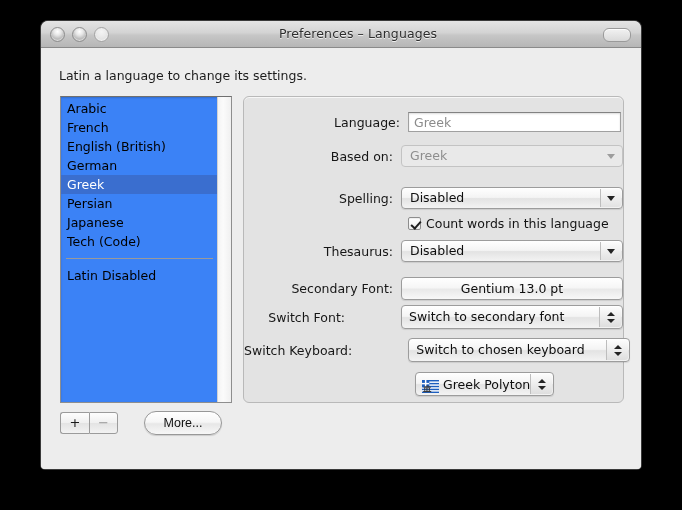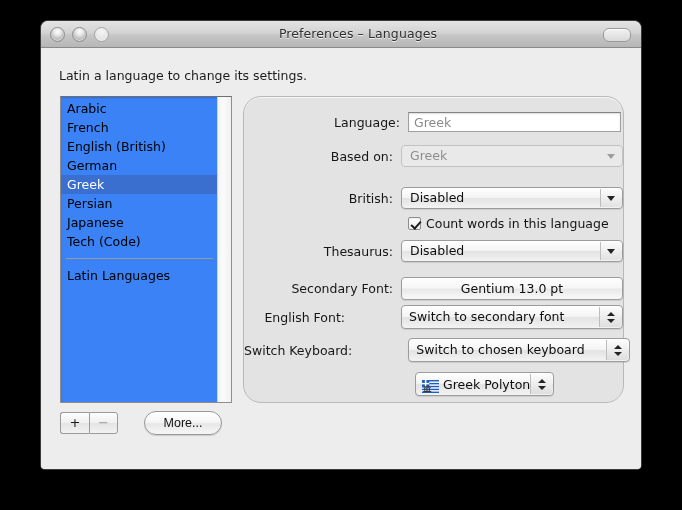--- a/index.html
+++ b/index.html
@@ -175,21 +175,21 @@
 
   
   .groupbox {
     position: absolute;
     left: 202px;
     top: 48px;
     width: 379px;
     height: 305px;
     background: #e3e3e3;
     border: 1px solid #b9b9b9;
-    border-radius: 18px;
+    border-radius: 6px;
     box-shadow: inset 0 1px 0 rgba(255,255,255,0.7);
   }
 
   .frow {
     position: absolute;
     left: 0;
     width: 100%;
     height: 22px;
     display: flex;
     align-items: center;
@@ -419,21 +419,21 @@
       <div class="list-items">
         <div class="list-row">Arabic</div>
         <div class="list-row">French</div>
         <div class="list-row">English (British)</div>
         <div class="list-row">German</div>
         <div class="list-row selected">Greek</div>
         <div class="list-row">Persian</div>
         <div class="list-row">Japanese</div>
         <div class="list-row">Tech (Code)</div>
         <div class="list-sep"></div>
-        <div class="list-row">Latin Languages</div>
+        <div class="list-row">Latin Disabled</div>
       </div>
       <div class="scroll-gutter"></div>
     </div>
 
     <div class="seg">
       <button class="left">+</button>
       <button class="right">−</button>
     </div>
 
     <button class="more-btn">More...</button>
@@ -453,21 +453,21 @@
           <div class="popup disabled">
             <span>Greek</span>
             <span class="arrowbox">
                 <i class="tri-down"></i>
               </span>
           </div>
         </div>
       </div>
 
       <div class="frow" style="top:90px;">
-        <div class="flabel">British:</div>
+        <div class="flabel">Spelling:</div>
         <div class="fctrl">
           <div class="popup">
             <span>Disabled</span>
             <span class="arrowbox">
                 <i class="tri-down"></i>
               </span>
           </div>
         </div>
       </div>
 
@@ -489,21 +489,21 @@
       </div>
 
       <div class="frow" style="top:180px;">
         <div class="flabel">Secondary Font:</div>
         <div class="fctrl">
           <button class="pushbtn">Gentium 13.0 pt</button>
         </div>
       </div>
 
       <div class="frow" style="top:209px;">
-        <div class="flabel">English Font:</div>
+        <div class="flabel">Switch Font:</div>
         <div class="fctrl">
           <div class="stepper-ctrl">
             <span>Switch to secondary font</span>
             <span class="steps">
               <i class="tri-up-s"></i>
                 <i class="tri-down-s"></i>
             </span>
           </div>
         </div>
       </div>

